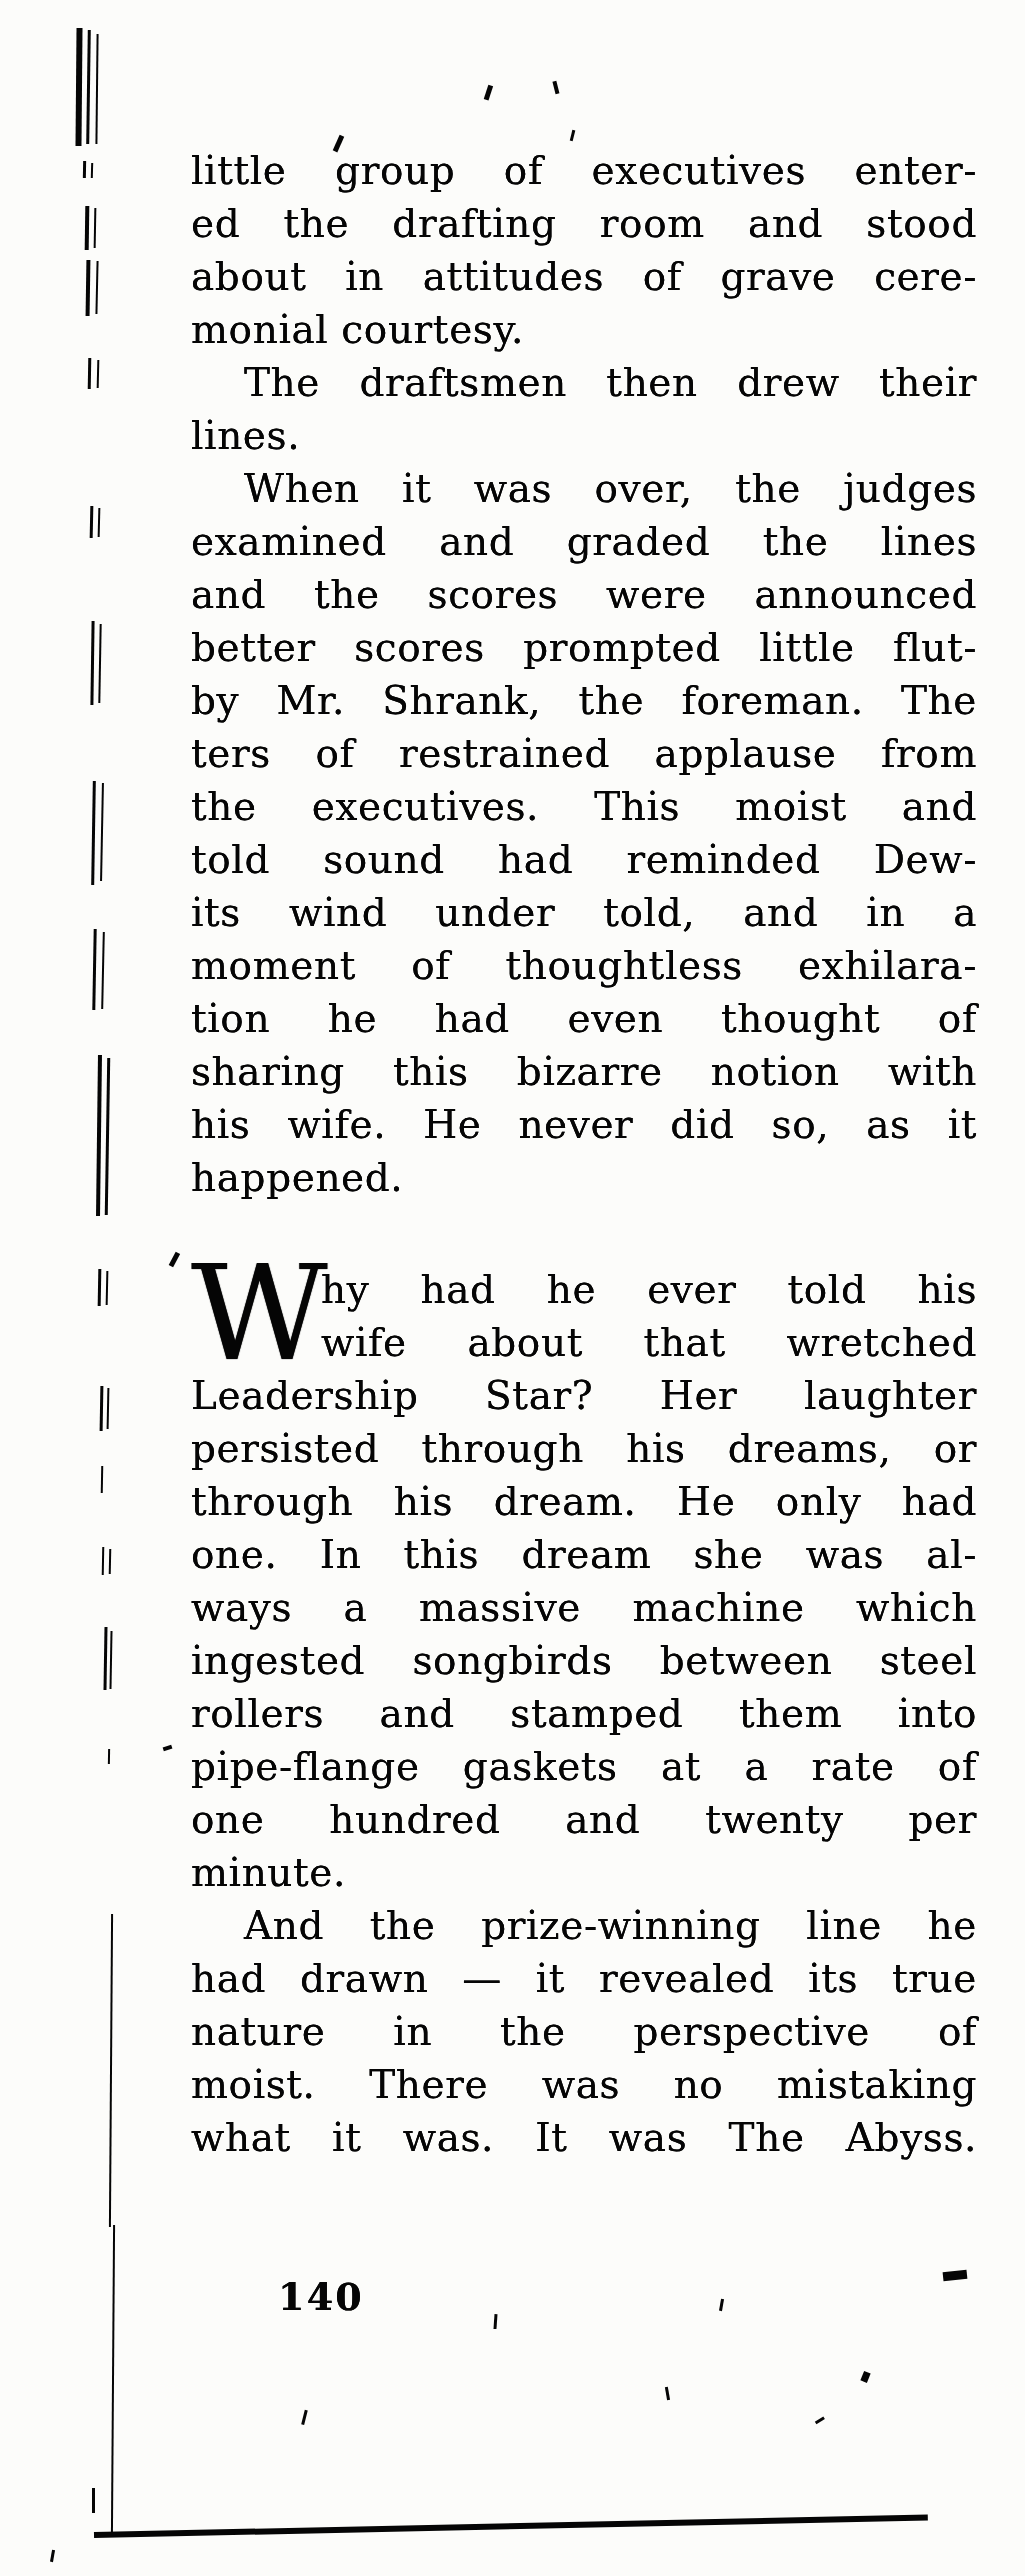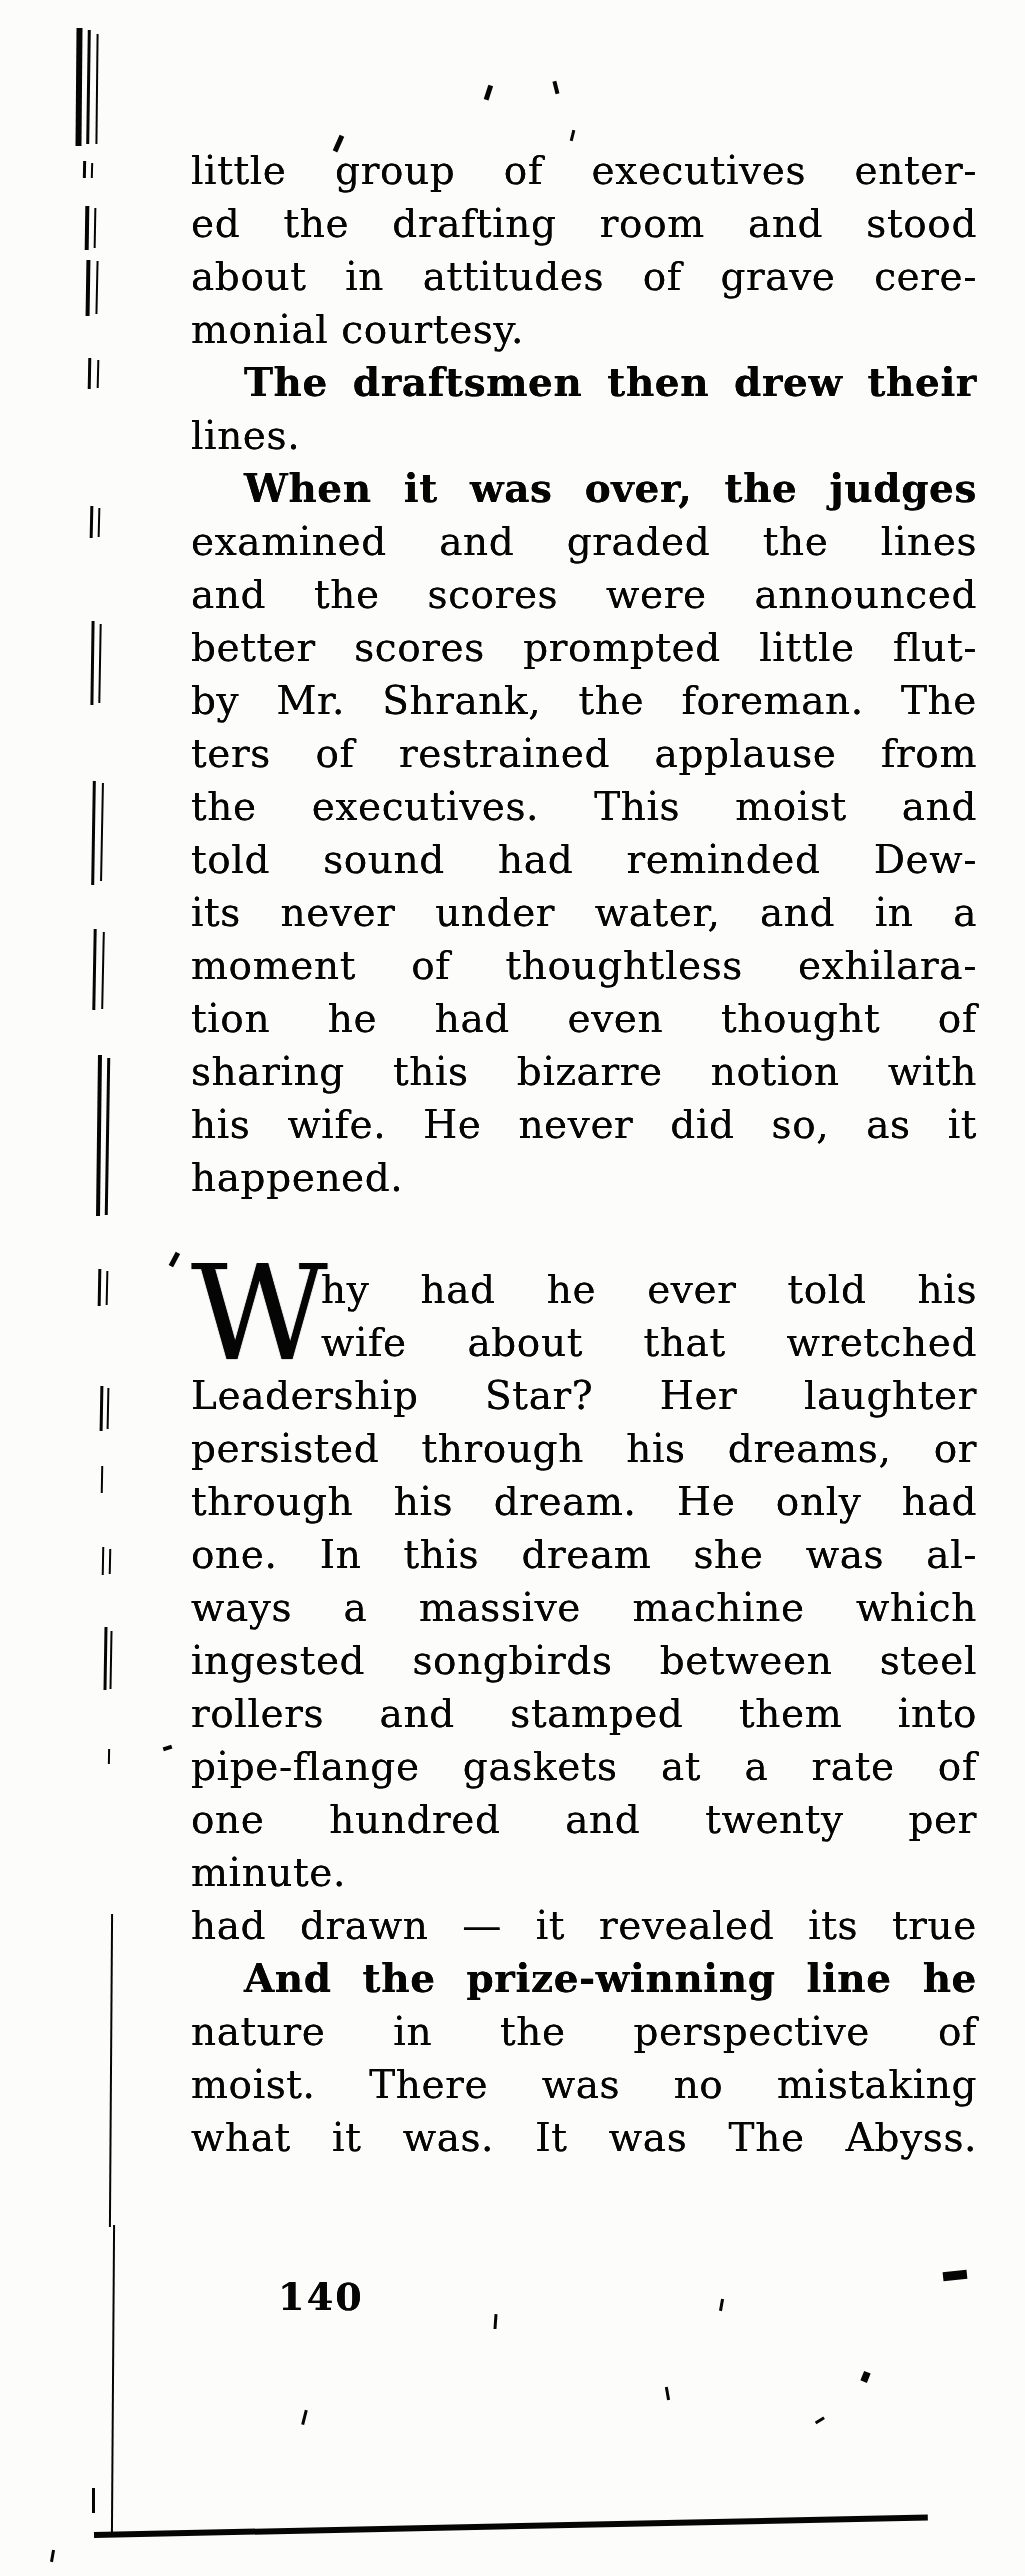--- a/index.html
+++ b/index.html
@@ -19,21 +19,21 @@
   .line{
     font-size:39px;
     line-height:53px;
     letter-spacing:0.6px;
     white-space:normal;
     text-align:justify;
     text-align-last:justify;
     text-shadow:0 0 0.6px #050505;
   }
   .line.noj{text-align-last:left;}
-  .line.indent{text-indent:53px;font-weight:bold;}
+  .line.indent{text-indent:53px;}
   .dc-wrap{margin-top:59px;overflow:hidden;}
   .drop-cap{
     float:left;
     width:130px;
     height:104px;
     font-size:133px;
     line-height:101px;
     text-shadow:0 0 1.1px #050505;
   }
   .page-number{
@@ -111,21 +111,21 @@
     <div class="line indent">The draftsmen then drew their</div>
     <div class="line noj">lines.</div>
     <div class="line indent">When it was over, the judges</div>
     <div class="line">examined and graded the lines</div>
     <div class="line">and the scores were announced</div>
     <div class="line">better scores prompted little flut-</div>
     <div class="line">by Mr. Shrank, the foreman. The</div>
     <div class="line">ters of restrained applause from</div>
     <div class="line">the executives. This moist and</div>
     <div class="line">told sound had reminded Dew-</div>
-    <div class="line">its never under water, and in a</div>
+    <div class="line">its wind under told, and in a</div>
     <div class="line">moment of thoughtless exhilara-</div>
     <div class="line">tion he had even thought of</div>
     <div class="line">sharing this bizarre notion with</div>
     <div class="line">his wife. He never did so, as it</div>
     <div class="line noj">happened.</div>
 
     <div class="dc-wrap">
       <div class="drop-cap">W</div>
       <div class="line">hy had he ever told his</div>
       <div class="line">wife about that wretched</div>
@@ -134,22 +134,22 @@
     <div class="line">Leadership Star? Her laughter</div>
     <div class="line">persisted through his dreams, or</div>
     <div class="line">through his dream. He only had</div>
     <div class="line">one. In this dream she was al-</div>
     <div class="line">ways a massive machine which</div>
     <div class="line">ingested songbirds between steel</div>
     <div class="line">rollers and stamped them into</div>
     <div class="line">pipe-flange gaskets at a rate of</div>
     <div class="line">one hundred and twenty per</div>
     <div class="line noj">minute.</div>
+    <div class="line indent">And the prize-winning line he</div>
     <div class="line">had drawn — it revealed its true</div>
-    <div class="line indent">And the prize-winning line he</div>
     <div class="line">nature in the perspective of</div>
     <div class="line">moist. There was no mistaking</div>
     <div class="line">what it was. It was The Abyss.</div>
   </div>
 
   <div class="page-number">140</div>
 
 </div>
 
 

